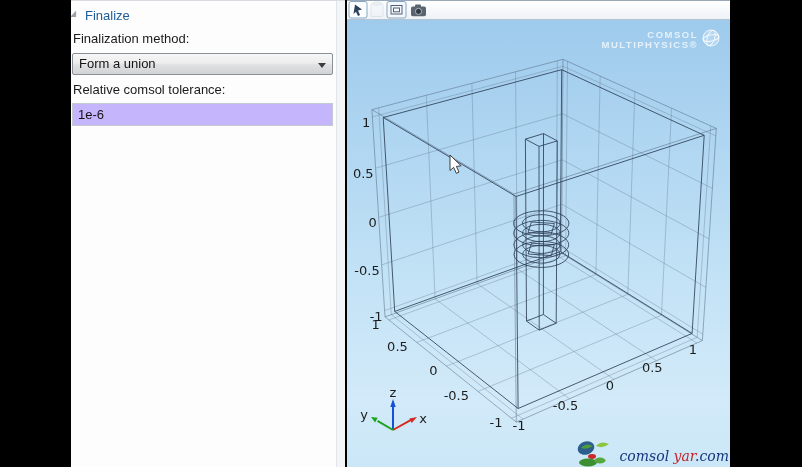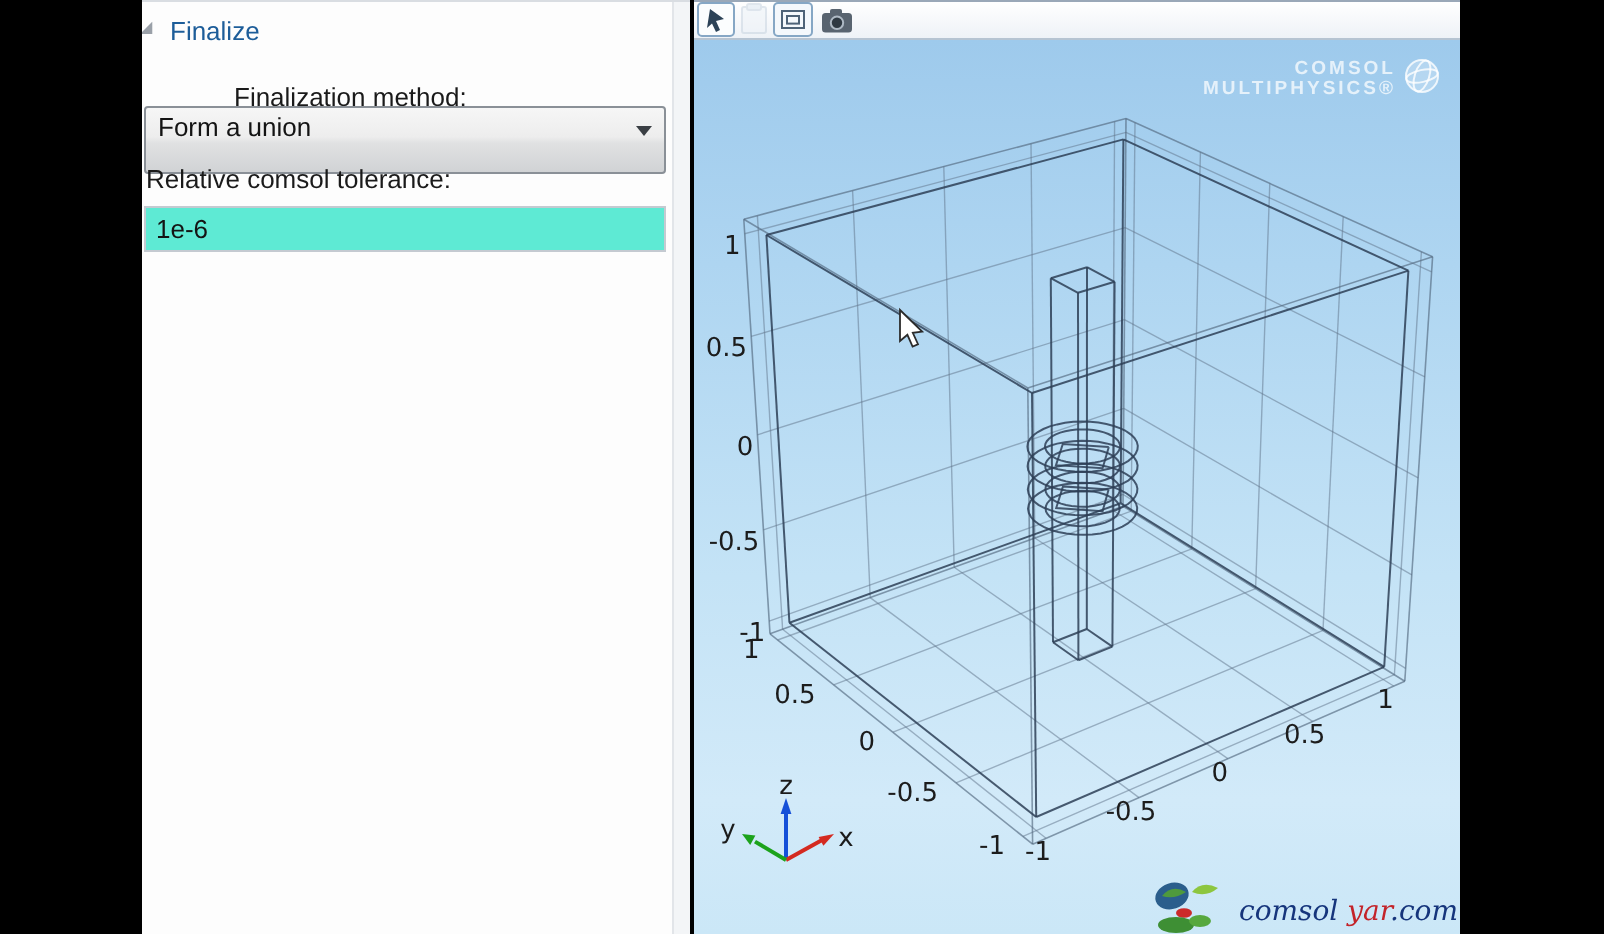--- a/index.html
+++ b/index.html
@@ -5,28 +5,28 @@
   html,body{margin:0;padding:0;background:#000;}
   body{width:802px;height:467px;overflow:hidden;font-family:"Liberation Sans",sans-serif;}
   #app{position:relative;width:802px;height:467px;background:#000;}
 
   
   .panel{position:absolute;left:71px;top:0;width:274px;height:467px;background:#fdfdfd;border-top:1px solid #d9dde2;box-sizing:border-box;}
   .panel-scroll{position:absolute;right:0;top:0;width:8px;height:467px;background:#f3f5f7;border-left:1px solid #e2e5e9;}
   .collapse-glyph{position:absolute;left:-1px;top:8px;font-size:8px;color:#9aa0a8;}
   .panel-header{position:absolute;left:14px;top:7px;font-size:13px;font-weight:normal;color:#1d5d99;}
   .lbl{position:absolute;left:2px;font-size:13px;color:#1a1a1a;white-space:nowrap;}
-  .lbl1{top:40px;margin-left:44px;} .lbl2{top:81px;}
-  .combo{position:absolute;left:1px;top:52px;width:261px;height:34px;box-sizing:border-box;
+  .lbl1{top:30px;} .lbl2{top:81px;}
+  .combo{position:absolute;left:1px;top:52px;width:261px;height:22px;box-sizing:border-box;
     border:1px solid #8a9097;border-radius:2px;
     background:linear-gradient(#f6f6f6,#ededed 45%,#e0e1e2 55%,#d1d3d5);cursor:default;}
   .combo-text{display:block;line-height:20px;padding-left:6px;font-size:13px;color:#141414;}
   .combo-arrow{position:absolute;right:6px;top:9px;width:0;height:0;border:4px solid transparent;border-top:5px solid #3a3f44;}
   .tinput{position:absolute;left:1px;top:102px;width:261px;height:23px;box-sizing:border-box;
-    border:1px solid #c4cad1;background:#5eead4;font-family:"Liberation Sans",sans-serif;
+    border:1px solid #c4cad1;background:#c4b5fd;font-family:"Liberation Sans",sans-serif;
     font-size:13px;color:#141414;padding:0 2px 0 5px;}
 
   
   .gtoolbar{position:absolute;left:347px;top:0;width:383px;height:20px;box-sizing:border-box;
     background:linear-gradient(#ffffff,#eef2f7);border-top:1px solid #9aa8b8;border-bottom:1px solid #b6c4d2;}
 
   
   .gfx{position:absolute;left:347px;top:20px;width:383px;height:447px;
     background:linear-gradient(180deg,#9ecaec 0%,#aed5f1 25%,#c4e3f6 60%,#d2eaf9 85%,#cbe7f7 100%);}
   .gfx svg.scene{position:absolute;left:0;top:0;}

